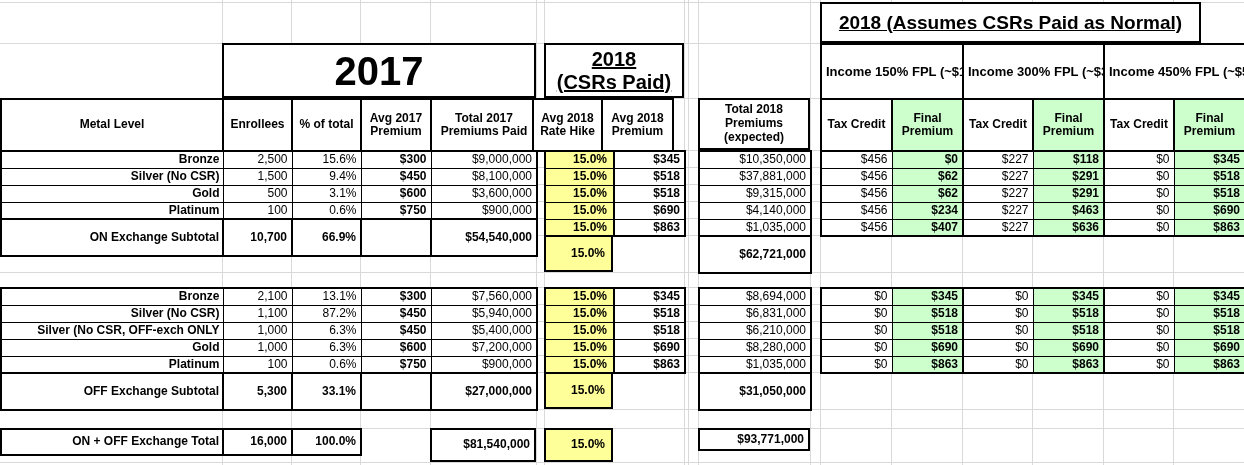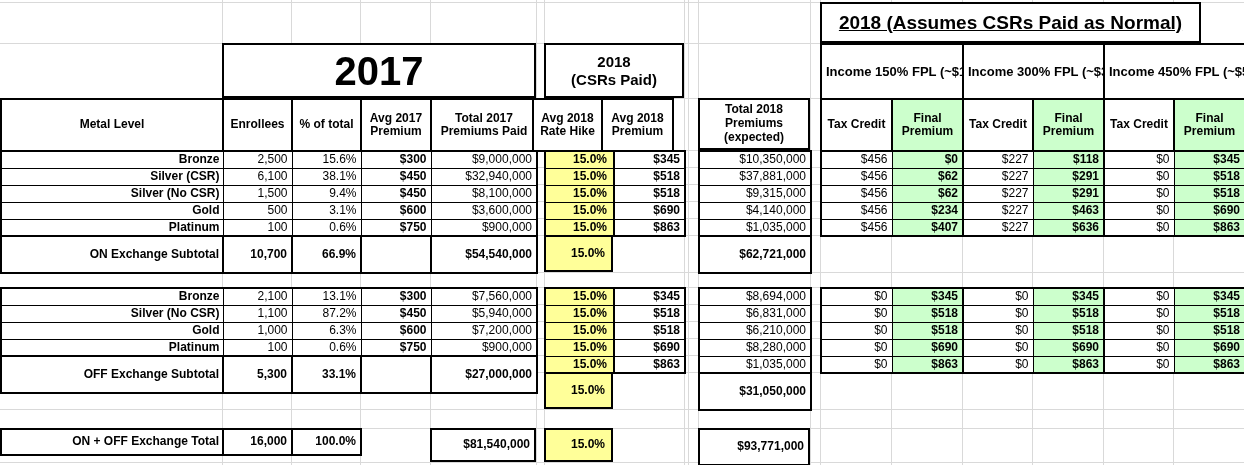--- a/index.html
+++ b/index.html
@@ -54,21 +54,21 @@
   .tb tr.tr34 td{border-width:2px;font-weight:bold;}
   td.r{text-align:right;}
   td.l{text-align:left;}
   td.b{font-weight:bold;}
   td.metal{text-align:right;font-weight:bold;padding-right:3px;margin-top:48px;}
   td.yel{background:#FFFF99;border-left-width:2px;border-right-width:2px;font-weight:bold;text-align:right;padding-right:6px;}
   td.grn{background:#CCFFCC;font-weight:bold;text-align:right;}
   td.sep{border-left-width:2px;}
   td.t18c{border-left-width:2px;border-right-width:2px;text-align:right;}
   .f30{font-size:40px;}
-  .f17{font-size:15px;}
+  .f17{font-size:20px;text-decoration:underline;}
   .f19{font-size:19px;}
   .f12{font-size:12px;}
 </style>
 </head>
 <body>
 
 <div class="sheet">
 
   <div class="abs blk f30" style="left:222px;top:43px;width:314px;height:55px;">2017</div>
   <div class="abs blk f17 pl" style="left:544px;top:43px;width:140px;height:55px;">2018
@@ -163,27 +163,20 @@
       </colgroup>
     <tbody>
         <tr>
       <td class="metal">Bronze</td>
       <td class="r">2,500</td>
       <td class="r">15.6%</td>
       <td class="r b">$300</td>
       <td class="r">$9,000,000</td>
     </tr>
     <tr>
-      <td class="metal">Silver (CSR)</td>
-      <td class="r">6,100</td>
-      <td class="r">38.1%</td>
-      <td class="r b">$450</td>
-      <td class="r">$32,940,000</td>
-    </tr>
-    <tr>
       <td class="metal">Silver (No CSR)</td>
       <td class="r">1,500</td>
       <td class="r">9.4%</td>
       <td class="r b">$450</td>
       <td class="r">$8,100,000</td>
     </tr>
     <tr>
       <td class="metal">Gold</td>
       <td class="r">500</td>
       <td class="r">3.1%</td>
@@ -335,20 +328,27 @@
       <td class="r">$7,560,000</td>
     </tr>
     <tr>
       <td class="metal">Silver (No CSR)</td>
       <td class="r">1,100</td>
       <td class="r">87.2%</td>
       <td class="r b">$450</td>
       <td class="r">$5,940,000</td>
     </tr>
     <tr>
+      <td class="metal">Silver (No CSR, OFF-exch ONLY</td>
+      <td class="r">1,000</td>
+      <td class="r">6.3%</td>
+      <td class="r b">$450</td>
+      <td class="r">$5,400,000</td>
+    </tr>
+    <tr>
       <td class="metal">Gold</td>
       <td class="r">1,000</td>
       <td class="r">6.3%</td>
       <td class="r b">$600</td>
       <td class="r">$7,200,000</td>
     </tr>
     <tr>
       <td class="metal">Platinum</td>
       <td class="r">100</td>
       <td class="r">0.6%</td>
@@ -486,15 +486,15 @@
         <tr class="tr34">
       <td class="metal pl">ON + OFF Exchange
 Total</td>
       <td class="r">16,000</td>
       <td class="r">100.0%</td>
     </tr>
   </tbody>
     </table>
   <div class="abs blk rflex" style="left:430px;top:428px;width:106px;height:34px;">$81,540,000</div>
   <div class="abs blk rflex yelbg" style="left:544px;top:428px;width:69px;height:34px;padding-right:6px;">15.0%</div>
-  <div class="abs blk rflex" style="left:698px;top:428px;width:112px;height:38px;">$93,771,000</div>
+  <div class="abs blk rflex" style="left:698px;top:428px;width:112px;height:23px;">$93,771,000</div>
 
 </div>
 
 </body></html>

